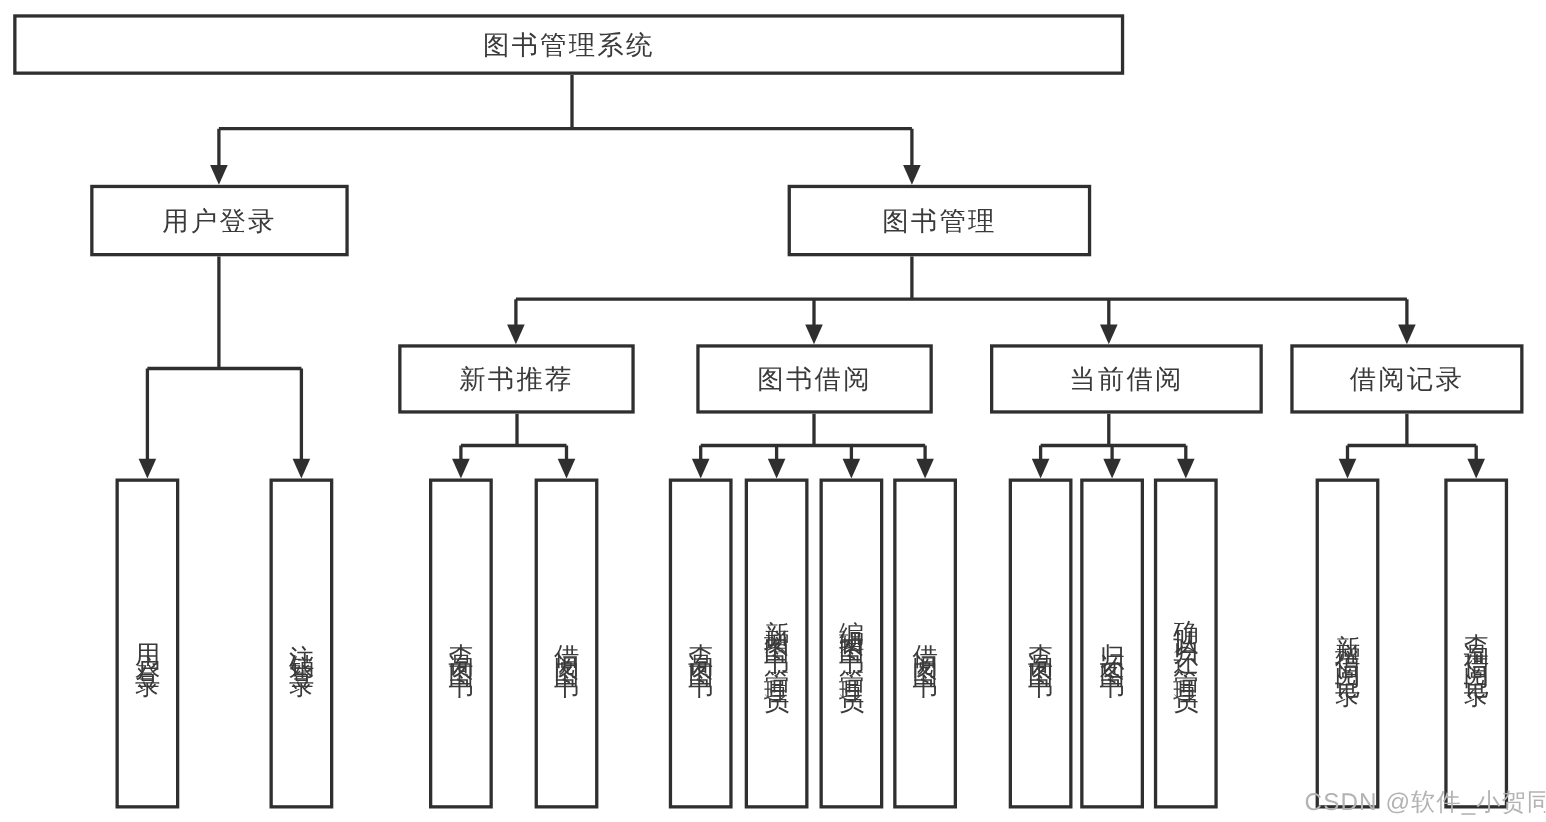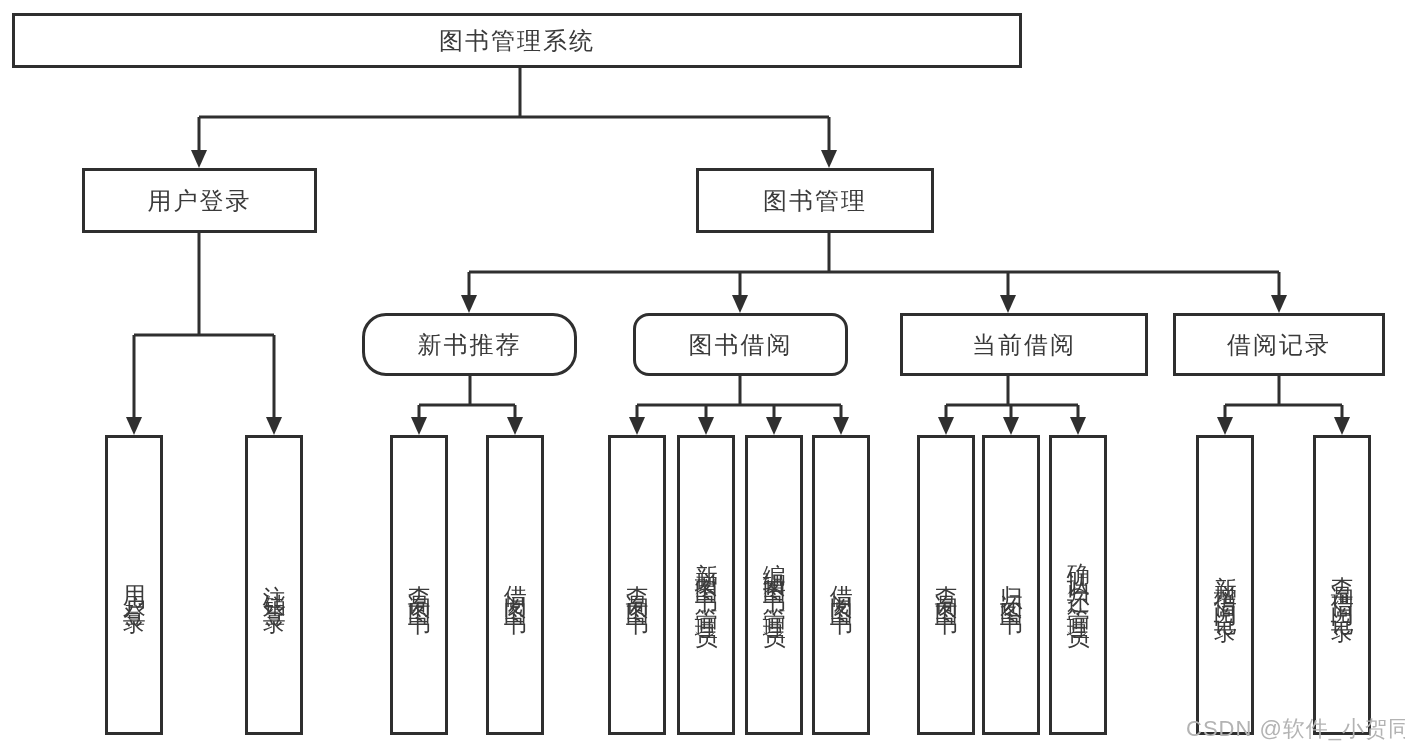--- a/index.html
+++ b/index.html
@@ -88,28 +88,28 @@
     </g>
   </svg>
 
   <div class="box" style="left:12px; top:13px; width:1010px; height:55px;">
     <span class="h-label">图书管理系统</span>
   </div>
 
   <div class="box" style="left:82px; top:168px; width:235px; height:65px;">
     <span class="h-label">用户登录</span>
   </div>
-  <div class="box" style="left:696px; top:168px; width:238px; height:65px;">
+  <div class="box" style="left:716px; top:168px; width:276px; height:65px;">
     <span class="h-label">图书管理</span>
   </div>
 
-  <div class="box" style="left:362px; top:313px; width:215px; height:63px;border-radius:24px;">
+  <div class="box" style="left:362px; top:313px; width:215px; height:63px;">
     <span class="h-label">新书推荐</span>
   </div>
-  <div class="box" style="left:633px; top:313px; width:215px; height:63px;border-radius:16px;">
+  <div class="box" style="left:633px; top:313px; width:215px; height:63px;">
     <span class="h-label">图书借阅</span>
   </div>
   <div class="box" style="left:900px; top:313px; width:248px; height:63px;">
     <span class="h-label">当前借阅</span>
   </div>
   <div class="box" style="left:1173px; top:313px; width:212px; height:63px;">
     <span class="h-label">借阅记录</span>
   </div>
 
   <div class="box leaf" style="left:105px;">

